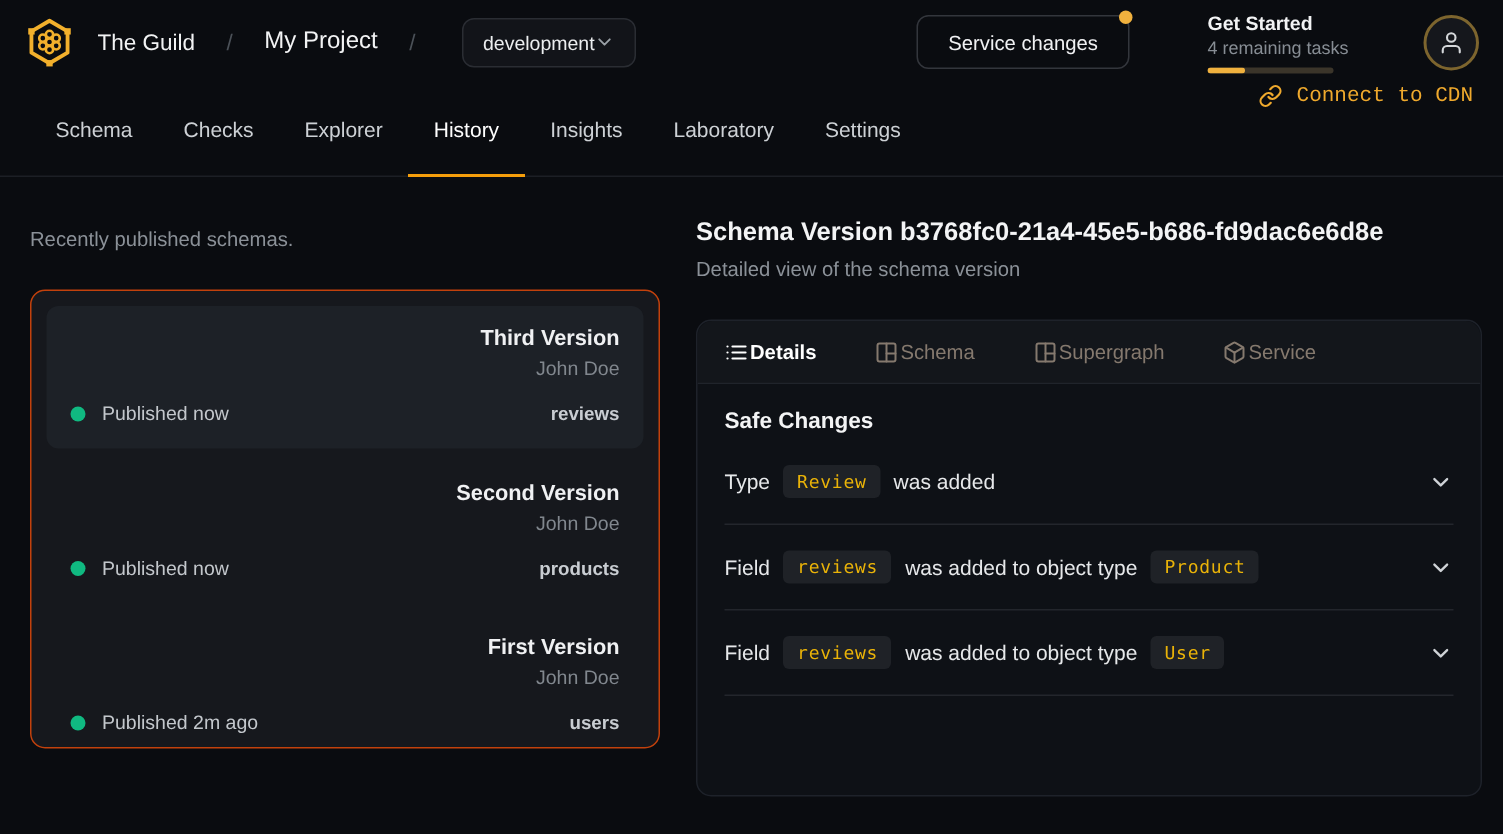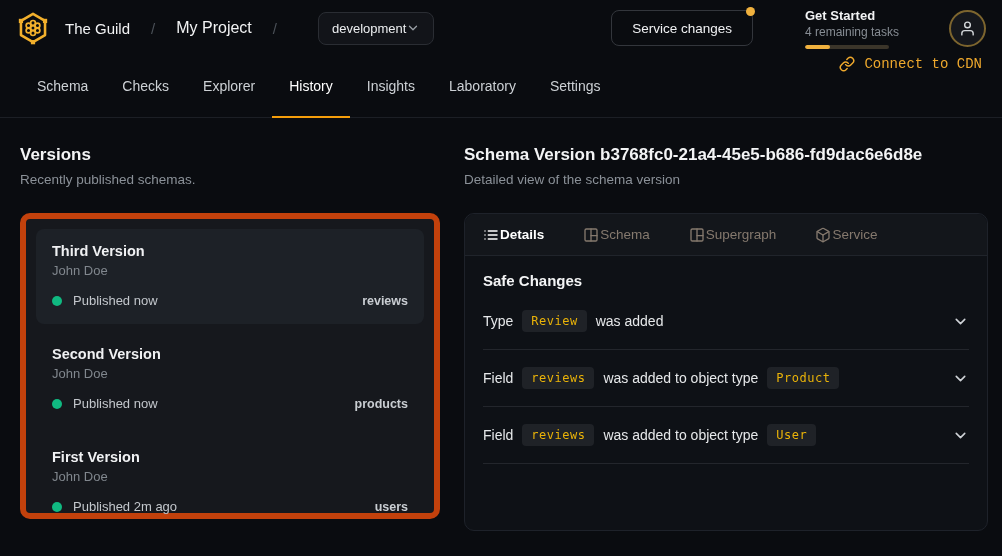--- a/index.html
+++ b/index.html
@@ -15,21 +15,21 @@
     height: 56px;
     display: flex;
     align-items: center;
     padding: 0 16px;
   }
   .logo-wrap { width: 34px; height: 36px; display: flex; align-items: center; justify-content: center; }
   .brand { font-size: 15px; font-weight: 500; color: #f2f3f4; margin-left: 15px; }
   .crumb-sep { color: #4b5158; font-size: 15px; margin: 0 21px; }
   .crumb { font-size: 16px; font-weight: 500; color: #f2f3f4; }
   .target-select {
-    margin-left: 20px;
+    margin-left: 10px;
     height: 33px;
     display: inline-flex;
     align-items: center;
     padding: 0 13px;
     background: #121419;
     border: 1px solid #2a2d33;
     border-radius: 8px;
     color: #eceef0;
     font-size: 13px;
     cursor: pointer;
@@ -95,24 +95,25 @@
     font-family: Liberation Mono, monospace;
   }
   
   .main { display: flex; padding: 27px 14px 0 20px; gap: 24px; }
   .panel-title { font-size: 17px; font-weight: 700; color: #f3f4f5; }
   .panel-sub { font-size: 13.5px; color: #8b9198; margin-top: 7px; }
   .left-col { width: 420px; flex: none; }
   .versions-box {
     margin-top: 26px;
     background: #16181d;
-    border: 6px solid #c2410c;
+    border: 1px solid #c2410c;
     border-radius: 10px;
     padding: 10px;
     height: 306px;
+    text-align: right;
   }
   .version-card {
     border-radius: 8px;
     padding: 14px 16px 16px 16px;
     cursor: pointer;
     margin-bottom: 8px;
   }
   .version-card.selected { background: #1d2127; }
   .vc-title { font-size: 14.5px; font-weight: 600; color: #f0f1f3; }
   .vc-author { font-size: 13px; color: #81878e; margin-top: 4px; }
@@ -232,21 +233,20 @@
       <path d="M10 13a5 5 0 0 0 7.54.54l3-3a5 5 0 0 0-7.07-7.07l-1.72 1.71"></path>
       <path d="M14 11a5 5 0 0 0-7.54-.54l-3 3a5 5 0 0 0 7.07 7.07l1.71-1.71"></path>
     </svg>
     <span>Connect to CDN</span>
   </div>
 </div>
 
 <div class="main">
 
   <div class="left-col">
-    <div class="panel-title">Versions</div>
     <div class="panel-sub">Recently published schemas.</div>
     <div class="versions-box">
 
       <div class="version-card selected">
         <div class="vc-title">Third Version</div>
         <div class="vc-author">John Doe</div>
         <div class="vc-row">
           <span class="vc-dot"></span>
           <span class="vc-pub">Published now</span>
           <span class="vc-service">reviews</span>

